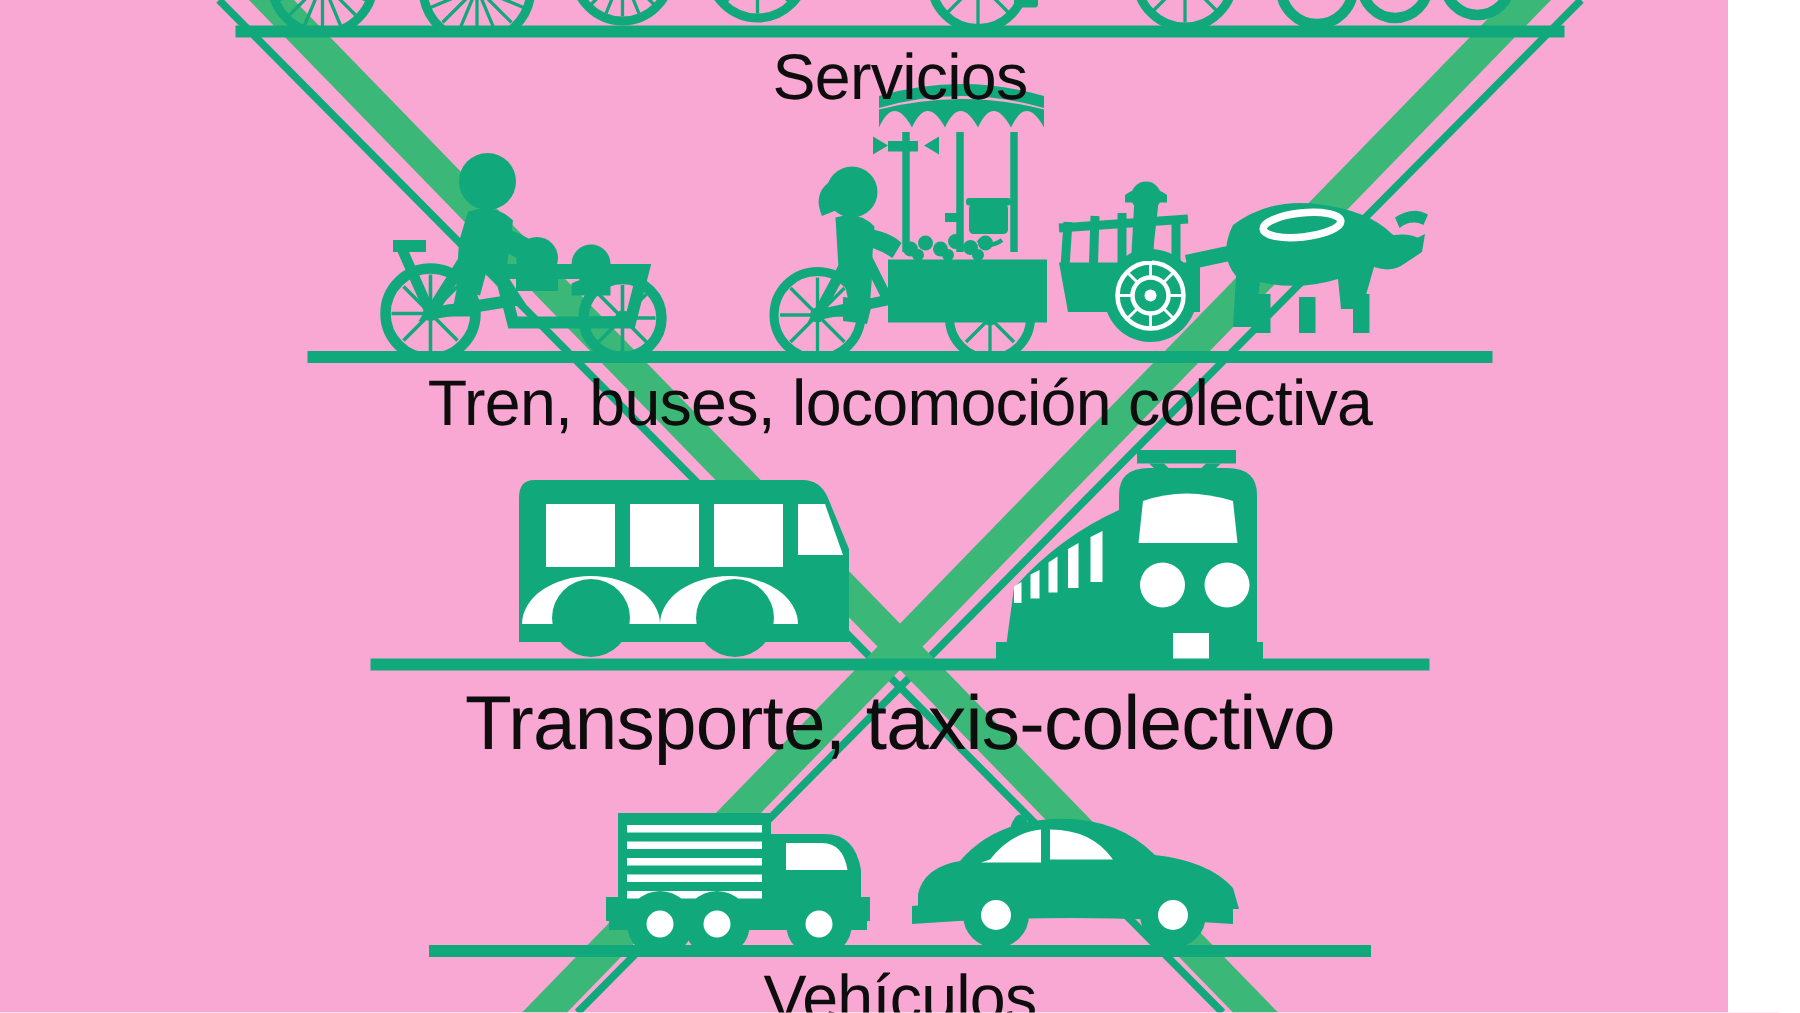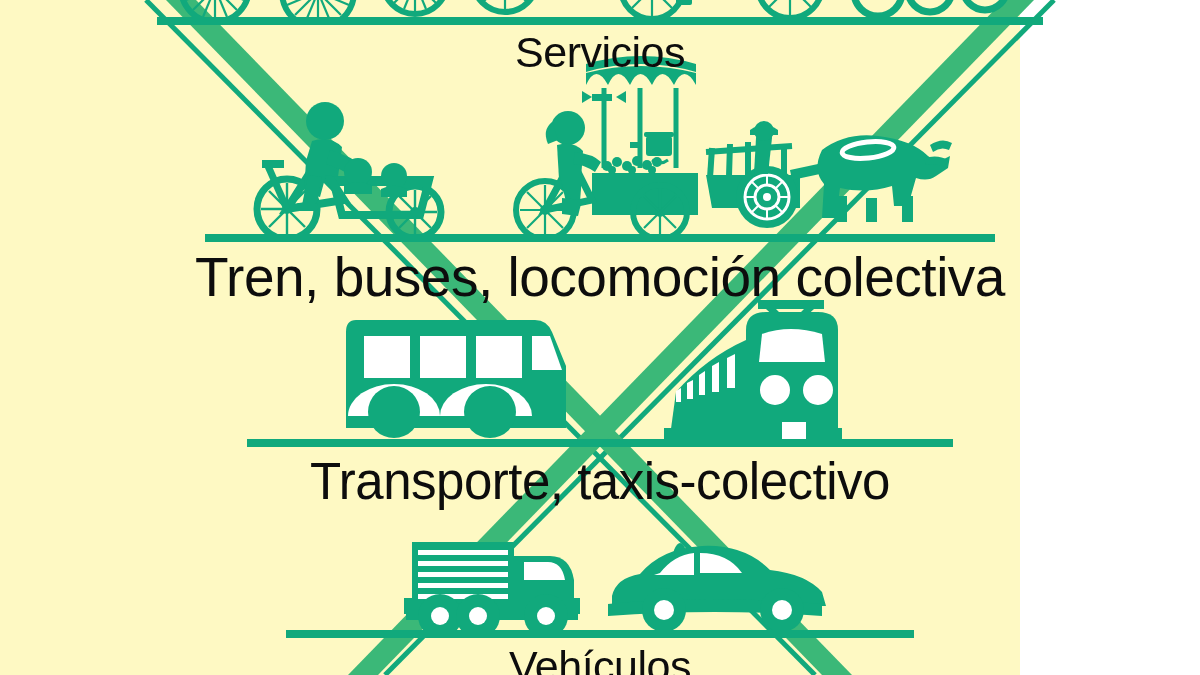--- a/index.html
+++ b/index.html
@@ -8,23 +8,23 @@
     background: #ffffff;
   }
   body {
     width: 1200px;
     height: 675px;
     overflow: hidden;
     font-family: "Liberation Sans", sans-serif;
   }
   #stage {
     position: relative;
-    width: 1020px;
+    width: 1152px;
     height: 675px;
-    background: #fef9c3;
+    background: #f9a8d4;
   }
   #pyramid-svg {
     position: absolute;
     left: 0;
     top: 0;
     width: 1200px;
     height: 675px;
     display: block;
   }
   .tier-label {
@@ -33,21 +33,21 @@
     left: 0;
     text-align: center;
     color: #0d0d0d;
     font-family: "Liberation Sans", sans-serif;
     font-weight: 400;
     letter-spacing: -0.5px;
     white-space: nowrap;
     pointer-events: none;
   }
   #label-servicios   { top: 28px;  font-size: 43px; }
-  #label-tren        { top: 245px; font-size: 55px; }
+  #label-tren        { top: 245px; font-size: 43px; }
   #label-transporte  { top: 452px; font-size: 51px; }
   #label-vehiculos   { top: 642px; font-size: 43px; }
 </style>
 </head>
 <body>
 
 <div id="stage">
 
   <svg id="pyramid-svg" viewBox="0 0 1200 675" xmlns="http://www.w3.org/2000/svg">
     <defs>

